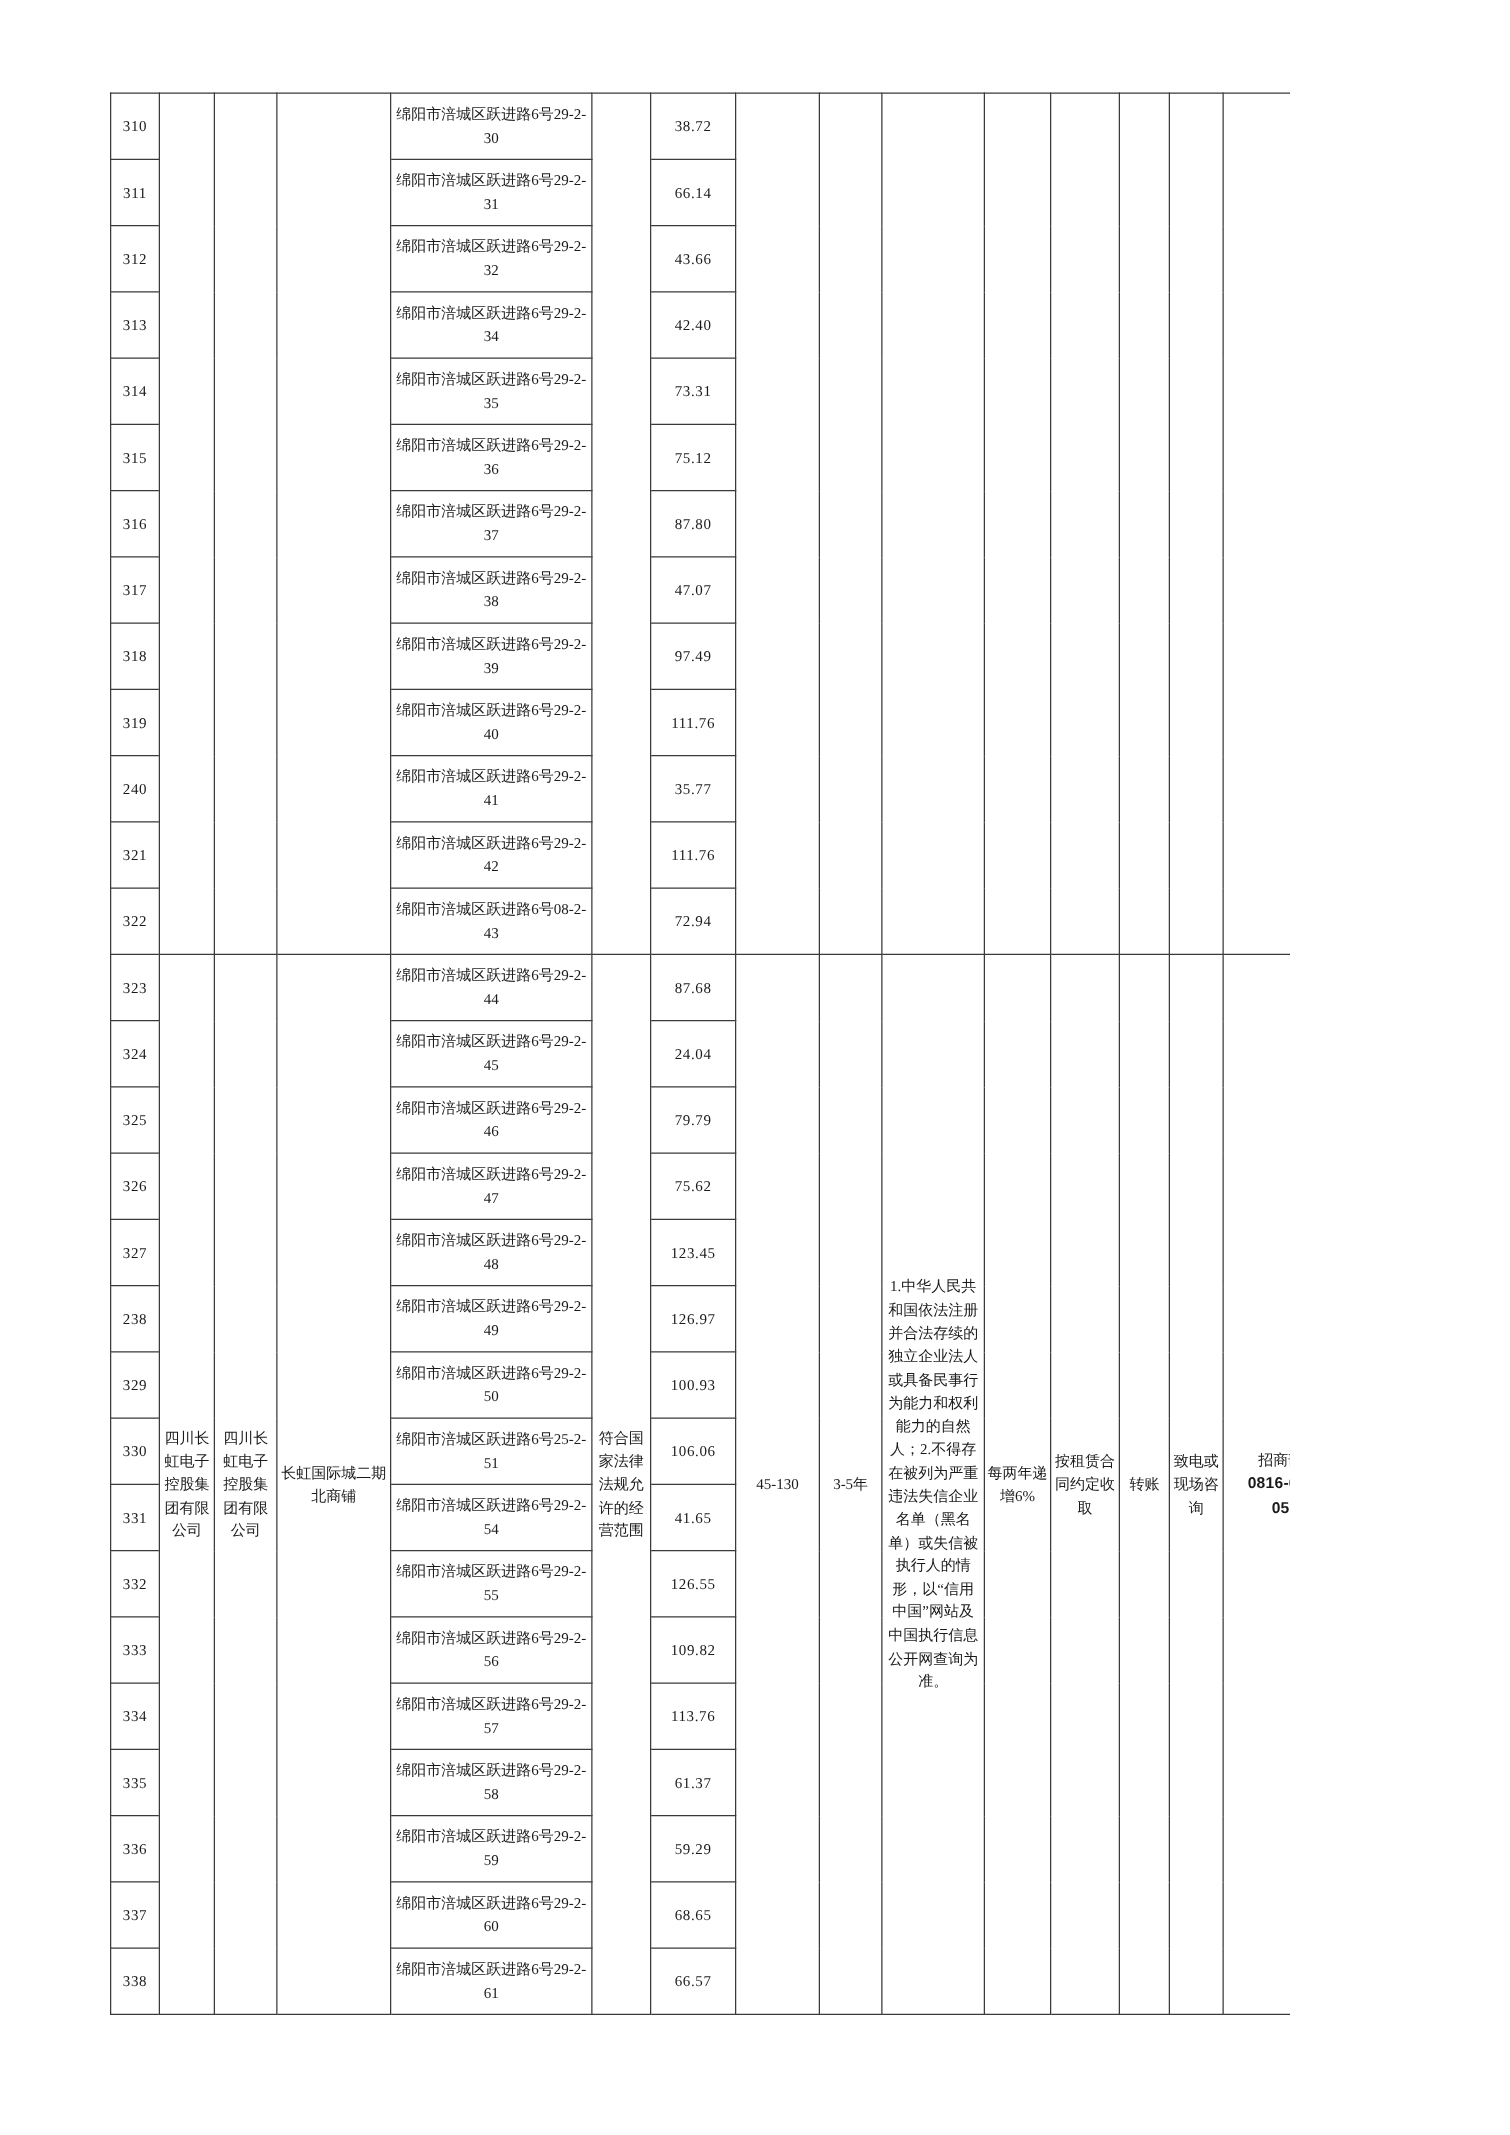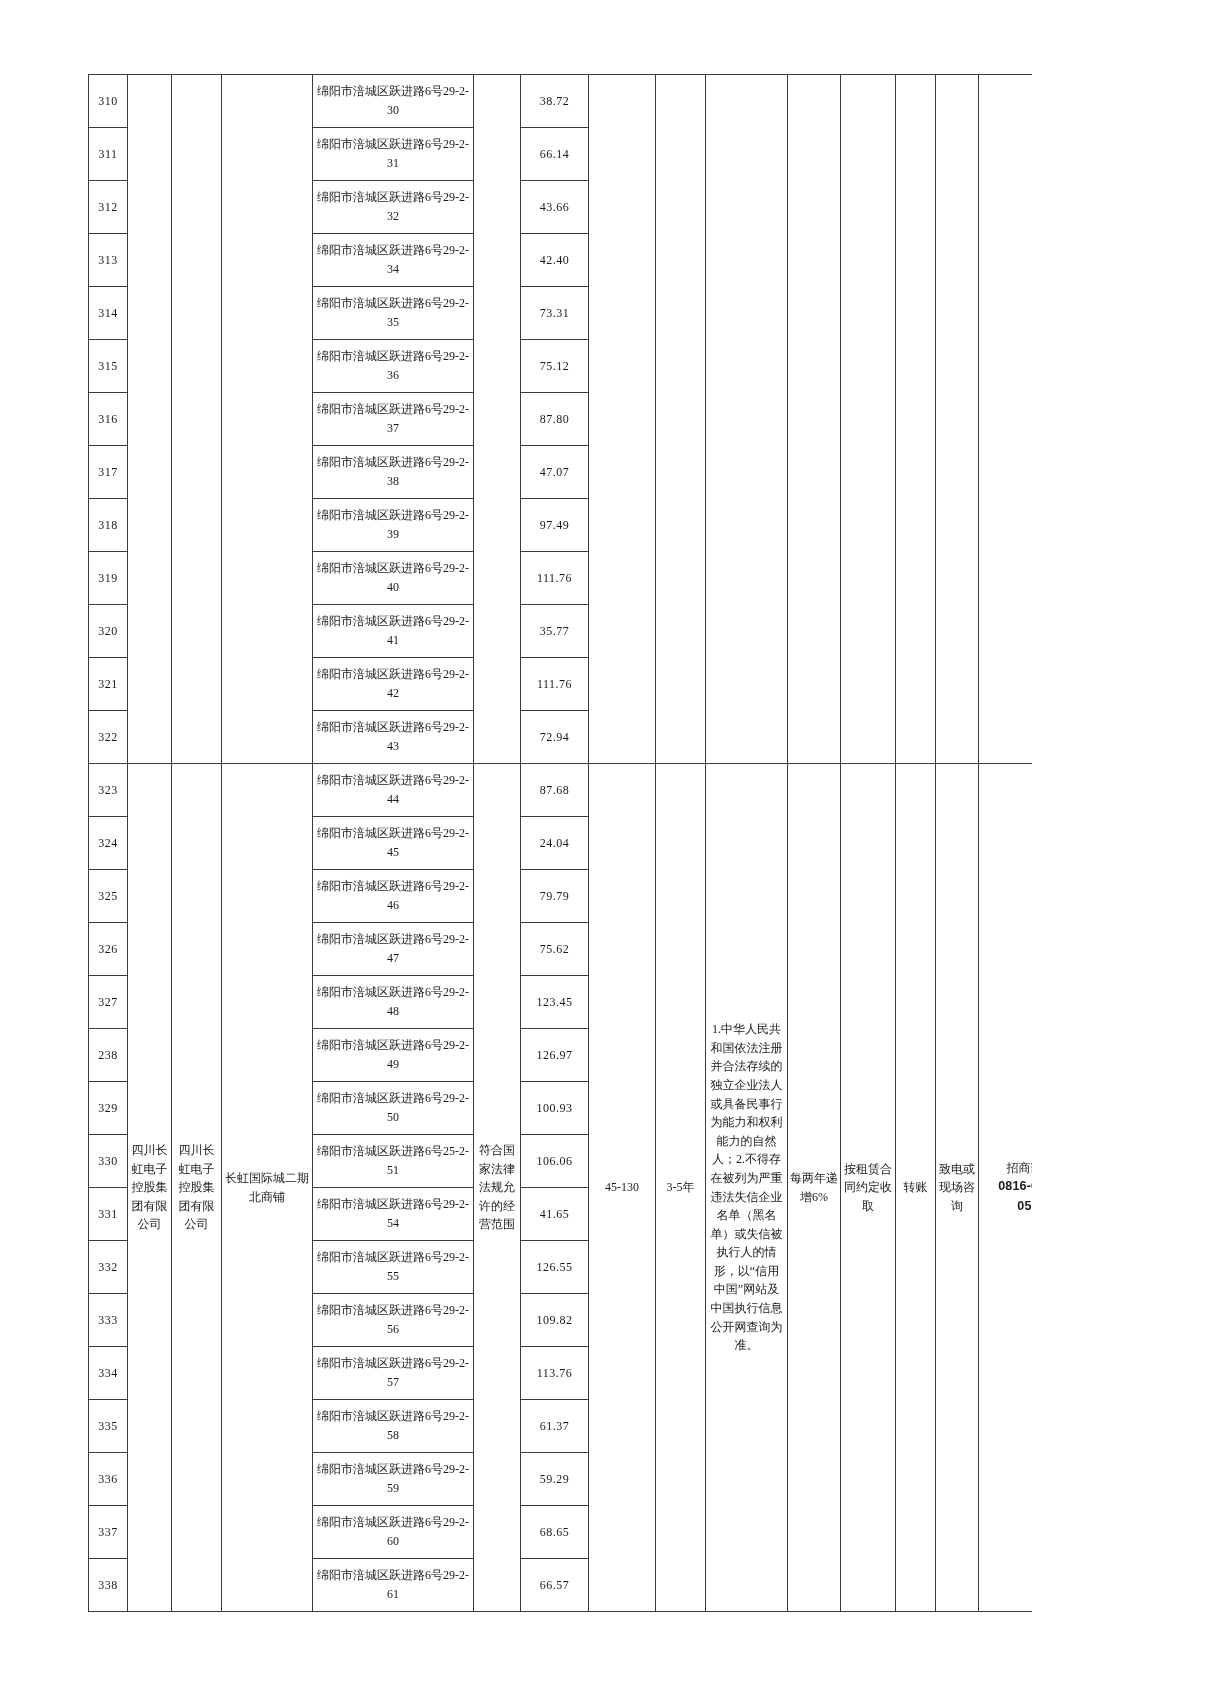--- a/index.html
+++ b/index.html
@@ -127,32 +127,32 @@
           <td class="num">318</td>
           <td class="addr">绵阳市涪城区跃进路6号29-2-39</td>
           <td class="num">97.49</td>
         </tr>
         <tr>
           <td class="num">319</td>
           <td class="addr">绵阳市涪城区跃进路6号29-2-40</td>
           <td class="num">111.76</td>
         </tr>
         <tr>
-          <td class="num">320</td>
+          <td class="num">240</td>
           <td class="addr">绵阳市涪城区跃进路6号29-2-41</td>
           <td class="num">35.77</td>
         </tr>
         <tr>
           <td class="num">321</td>
           <td class="addr">绵阳市涪城区跃进路6号29-2-42</td>
           <td class="num">111.76</td>
         </tr>
         <tr>
           <td class="num">322</td>
-          <td class="addr">绵阳市涪城区跃进路6号29-2-43</td>
+          <td class="addr">绵阳市涪城区跃进路6号08-2-43</td>
           <td class="num">72.94</td>
         </tr>
         <tr>
           <td class="num">323</td>
           <td rowspan="16">四川长虹电子控股集团有限公司</td>
           <td rowspan="16">四川长虹电子控股集团有限公司</td>
           <td rowspan="16">长虹国际城二期北商铺</td>
           <td class="addr">绵阳市涪城区跃进路6号29-2-44</td>
           <td rowspan="16">符合国家法律法规允许的经营范围</td>
           <td class="num">87.68</td>

